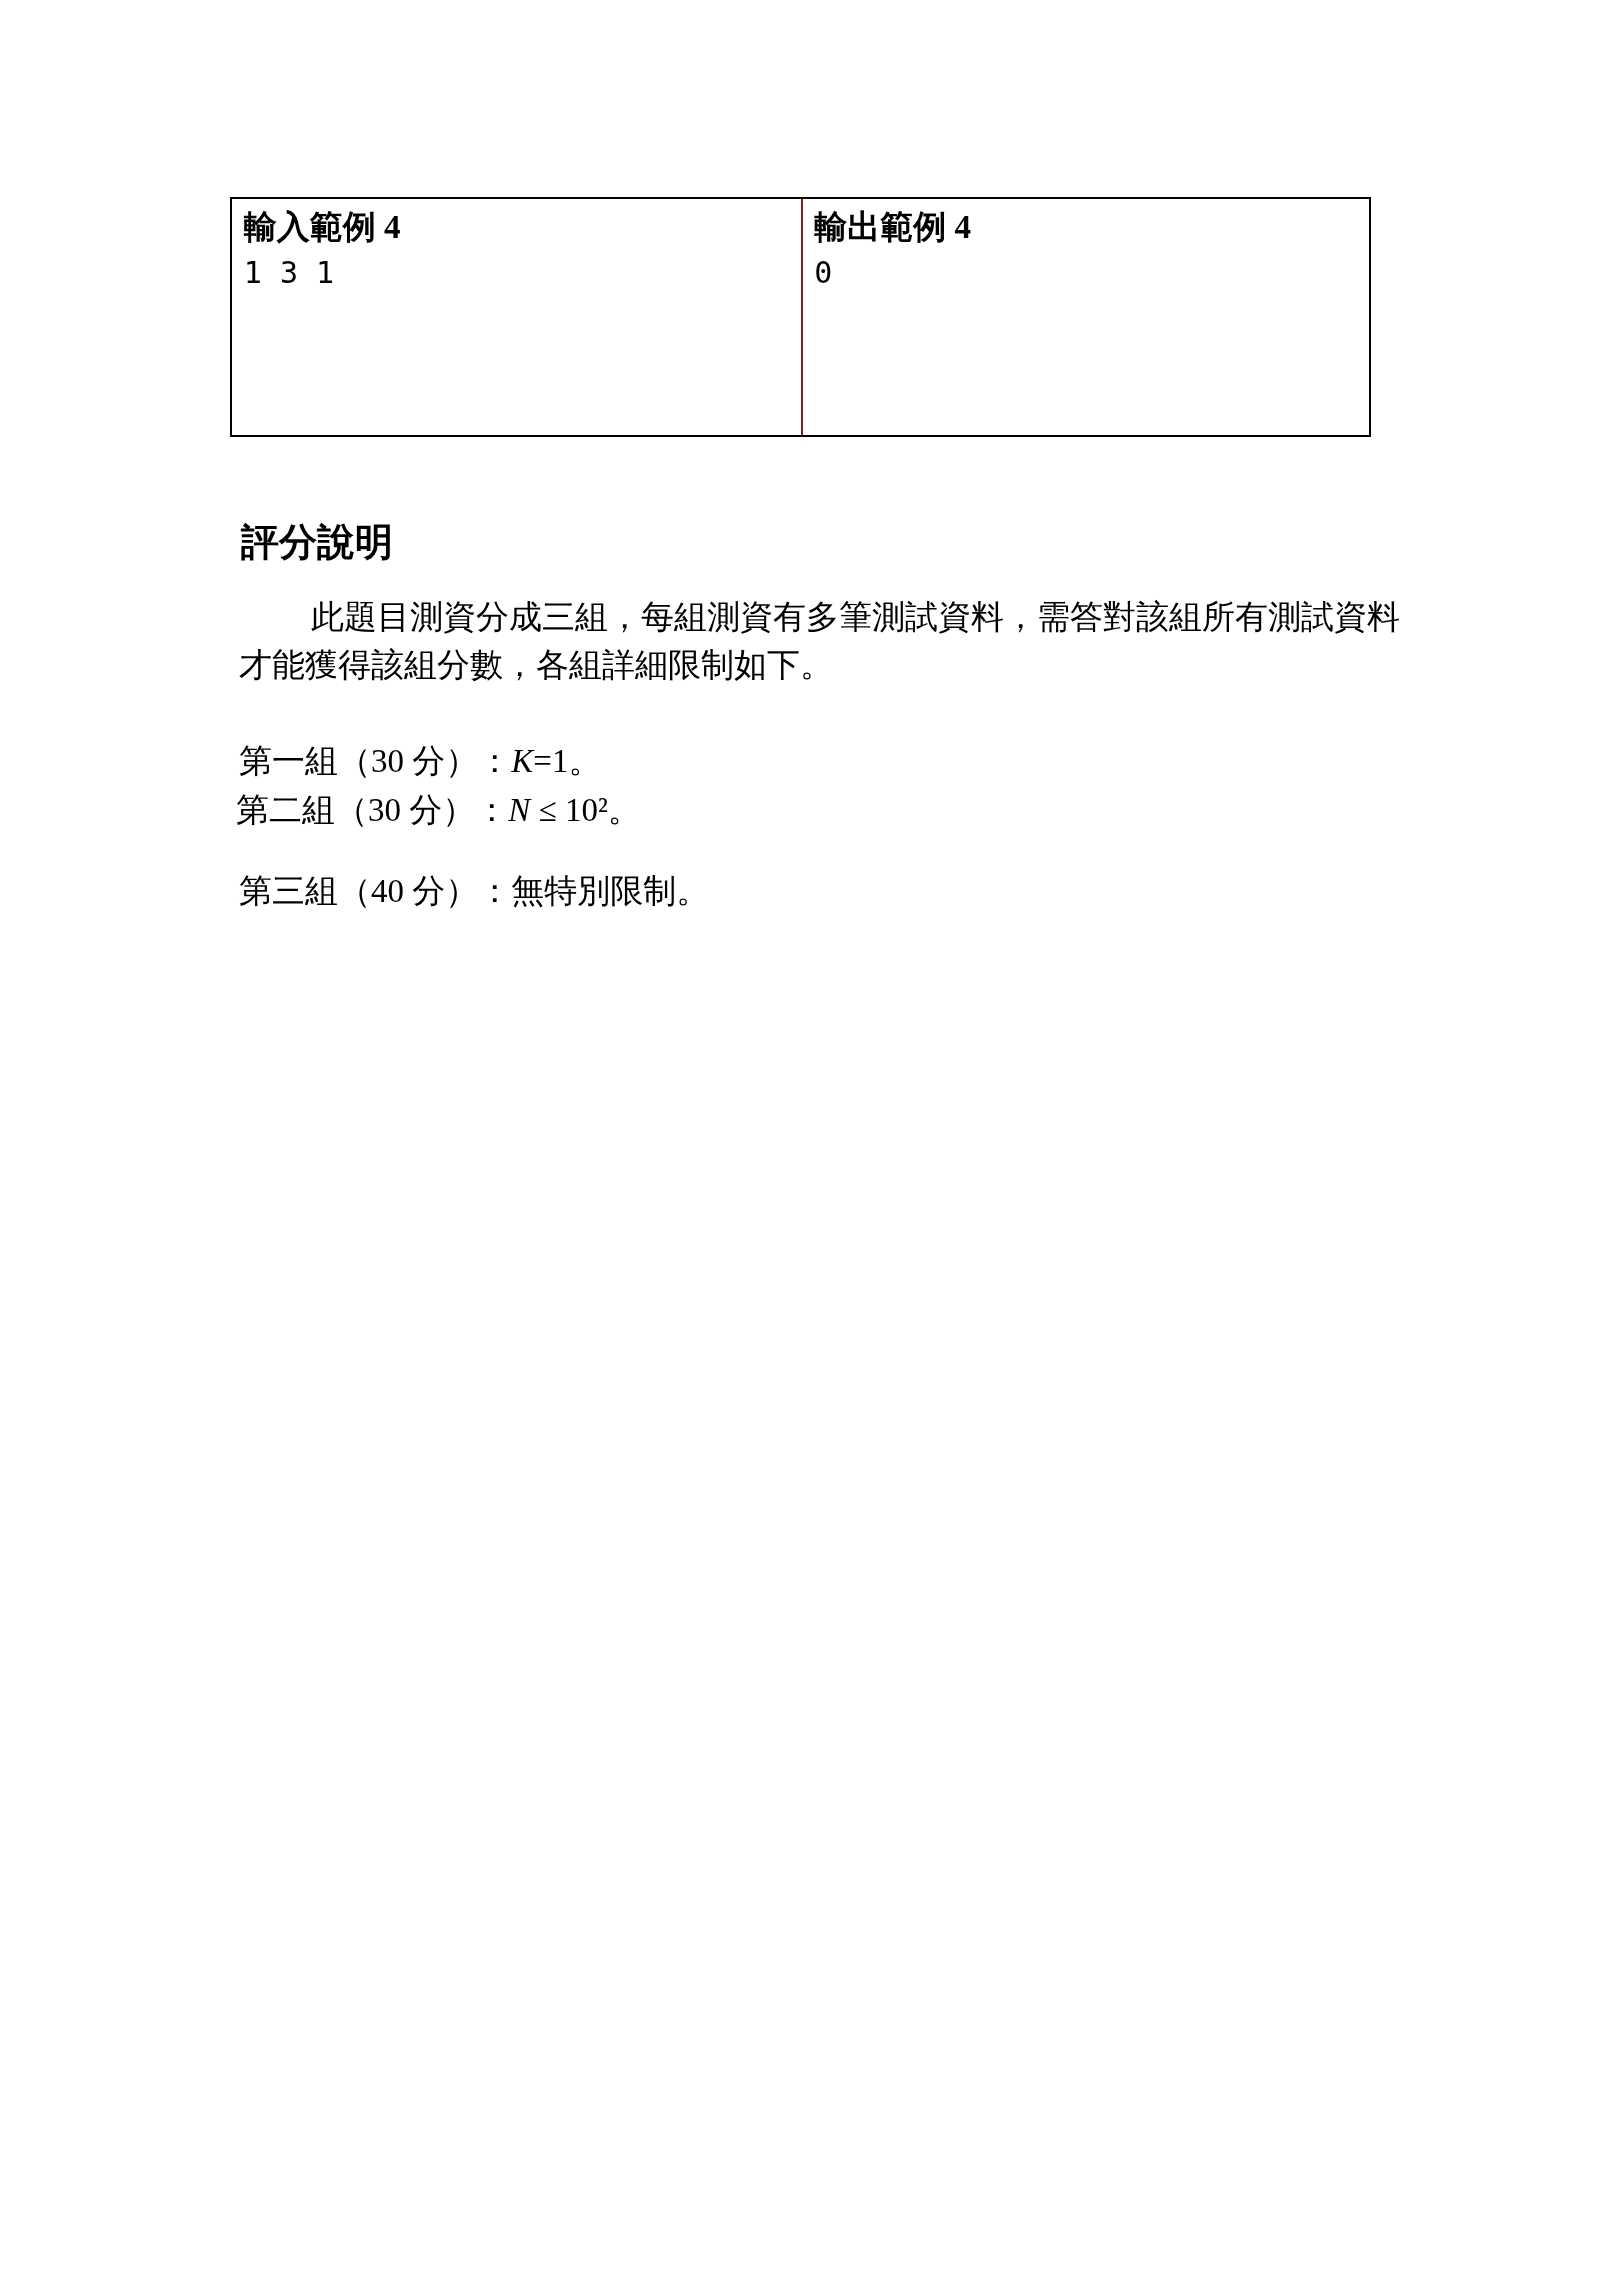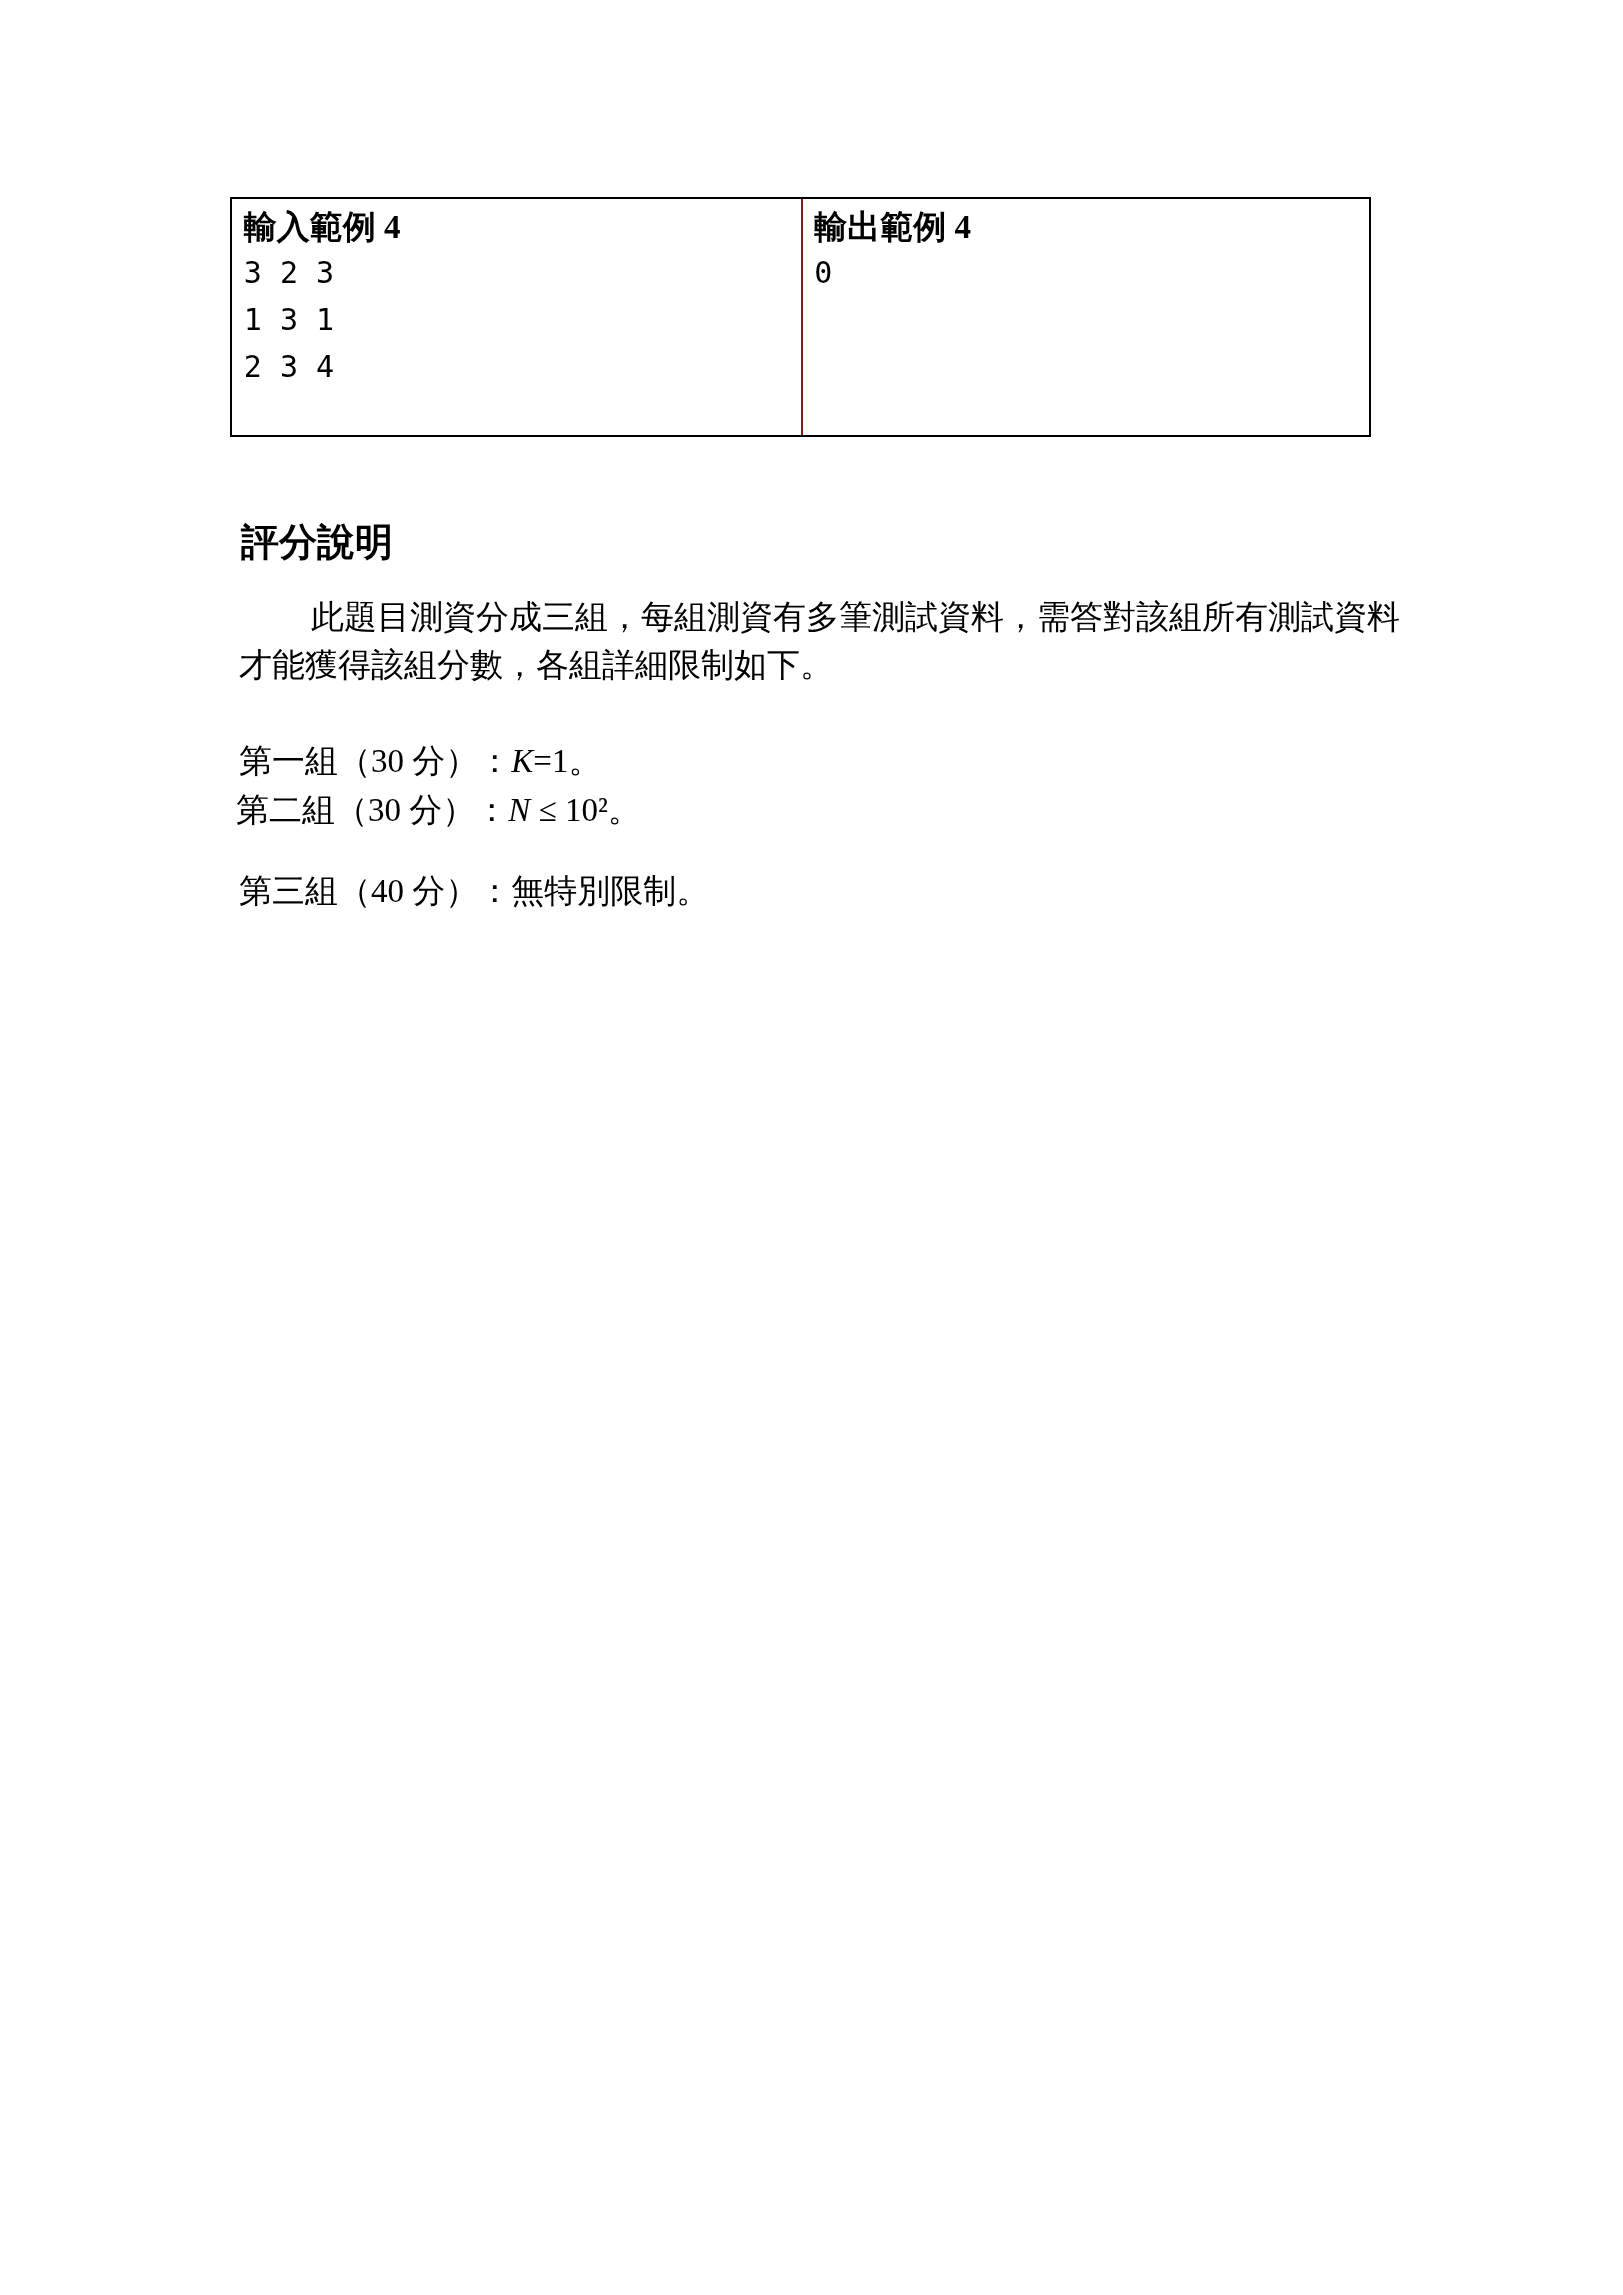--- a/index.html
+++ b/index.html
@@ -65,23 +65,21 @@
   }
 </style>
 </head>
 <body>
 
 <div class="page">
 
   <div class="abs io-table">
     <div class="io-cell">
       <div class="io-header">輸入範例 4</div>
-      <div class="code-line">3 2 3</div>
       <div class="code-line">1 3 1</div>
-      <div class="code-line">2 3 4</div>
     </div>
     <div class="io-cell right">
       <div class="io-header">輸出範例 4</div>
       <div class="code-line">0</div>
     </div>
   </div>
 
   <div class="abs section-heading">評分說明</div>
 
   <div class="abs body-line para-line-1">此題目測資分成三組，每組測資有多筆測試資料，需答對該組所有測試資料</div>

